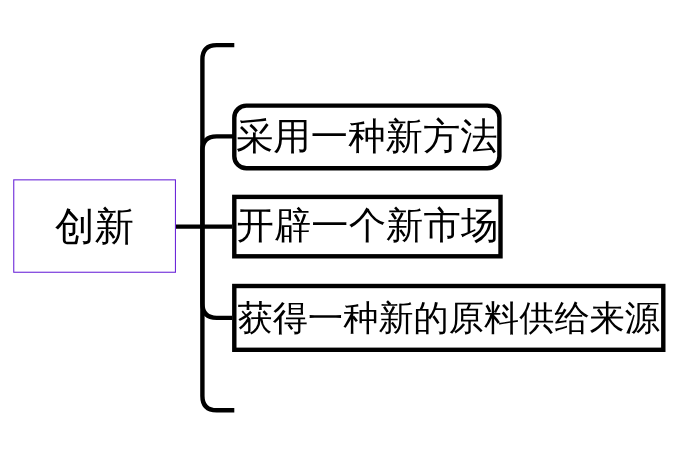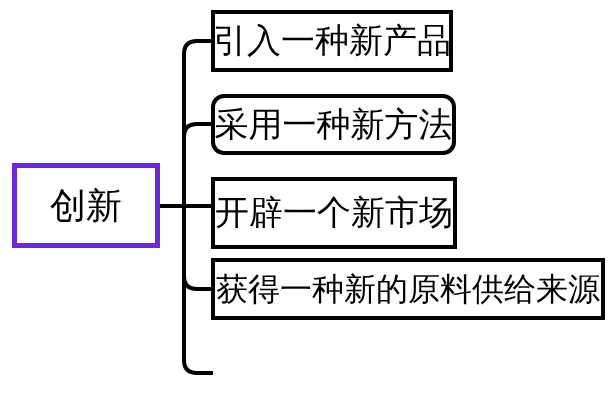--- a/index.html
+++ b/index.html
@@ -33,31 +33,31 @@
     justify-content: center;
     white-space: nowrap;
     line-height: 1;
     text-align: center;
   }
   .root-node {
     left: 12px;
     top: 163px;
     width: 148px;
     height: 85px;
-    border: 5px solid #6d28d9;
+    border: 1px solid #6d28d9;
     font-size: 36px;
   }
   .branch-node {
     left: 211px;
     border: 4px solid #000000;
     font-size: 34px;
   }
   .branch-1 { top: 10px;  width: 242px; height: 62px; }
   .branch-2 { top: 94px;  width: 245px; height: 61px; border-radius: 13px; }
-  .branch-3 { top: 177px; width: 246px; height: 72px; text-align: center; }
+  .branch-3 { top: 177px; width: 246px; height: 58px; text-align: center; }
   .branch-4 { top: 258px; width: 394px; height: 62px; font-size: 32px; }
   .branch-5 { top: 340px; width: 399px; height: 66px; font-size: 32px; }
 </style>
 </head>
 <body>
 
 <div class="stage">
 
   <svg class="connector-svg" viewBox="0 0 616 411" xmlns="http://www.w3.org/2000/svg">
 
@@ -69,23 +69,20 @@
 
     <path d="M184 206 V276 Q184 289 197 289 H213" stroke="#000000" stroke-width="4" fill="none"></path>
 
     <path d="M184 206 V360 Q184 373 197 373 H213" stroke="#000000" stroke-width="4" fill="none"></path>
   </svg>
 
   <div class="node root-node">
     <span>创新</span>
   </div>
 
-  <div class="node branch-node branch-1">
-    <span>引入一种新产品</span>
-  </div>
 
   <div class="node branch-node branch-2">
     <span>采用一种新方法</span>
   </div>
 
   <div class="node branch-node branch-3">
     <span>开辟一个新市场</span>
   </div>
 
   <div class="node branch-node branch-4">

